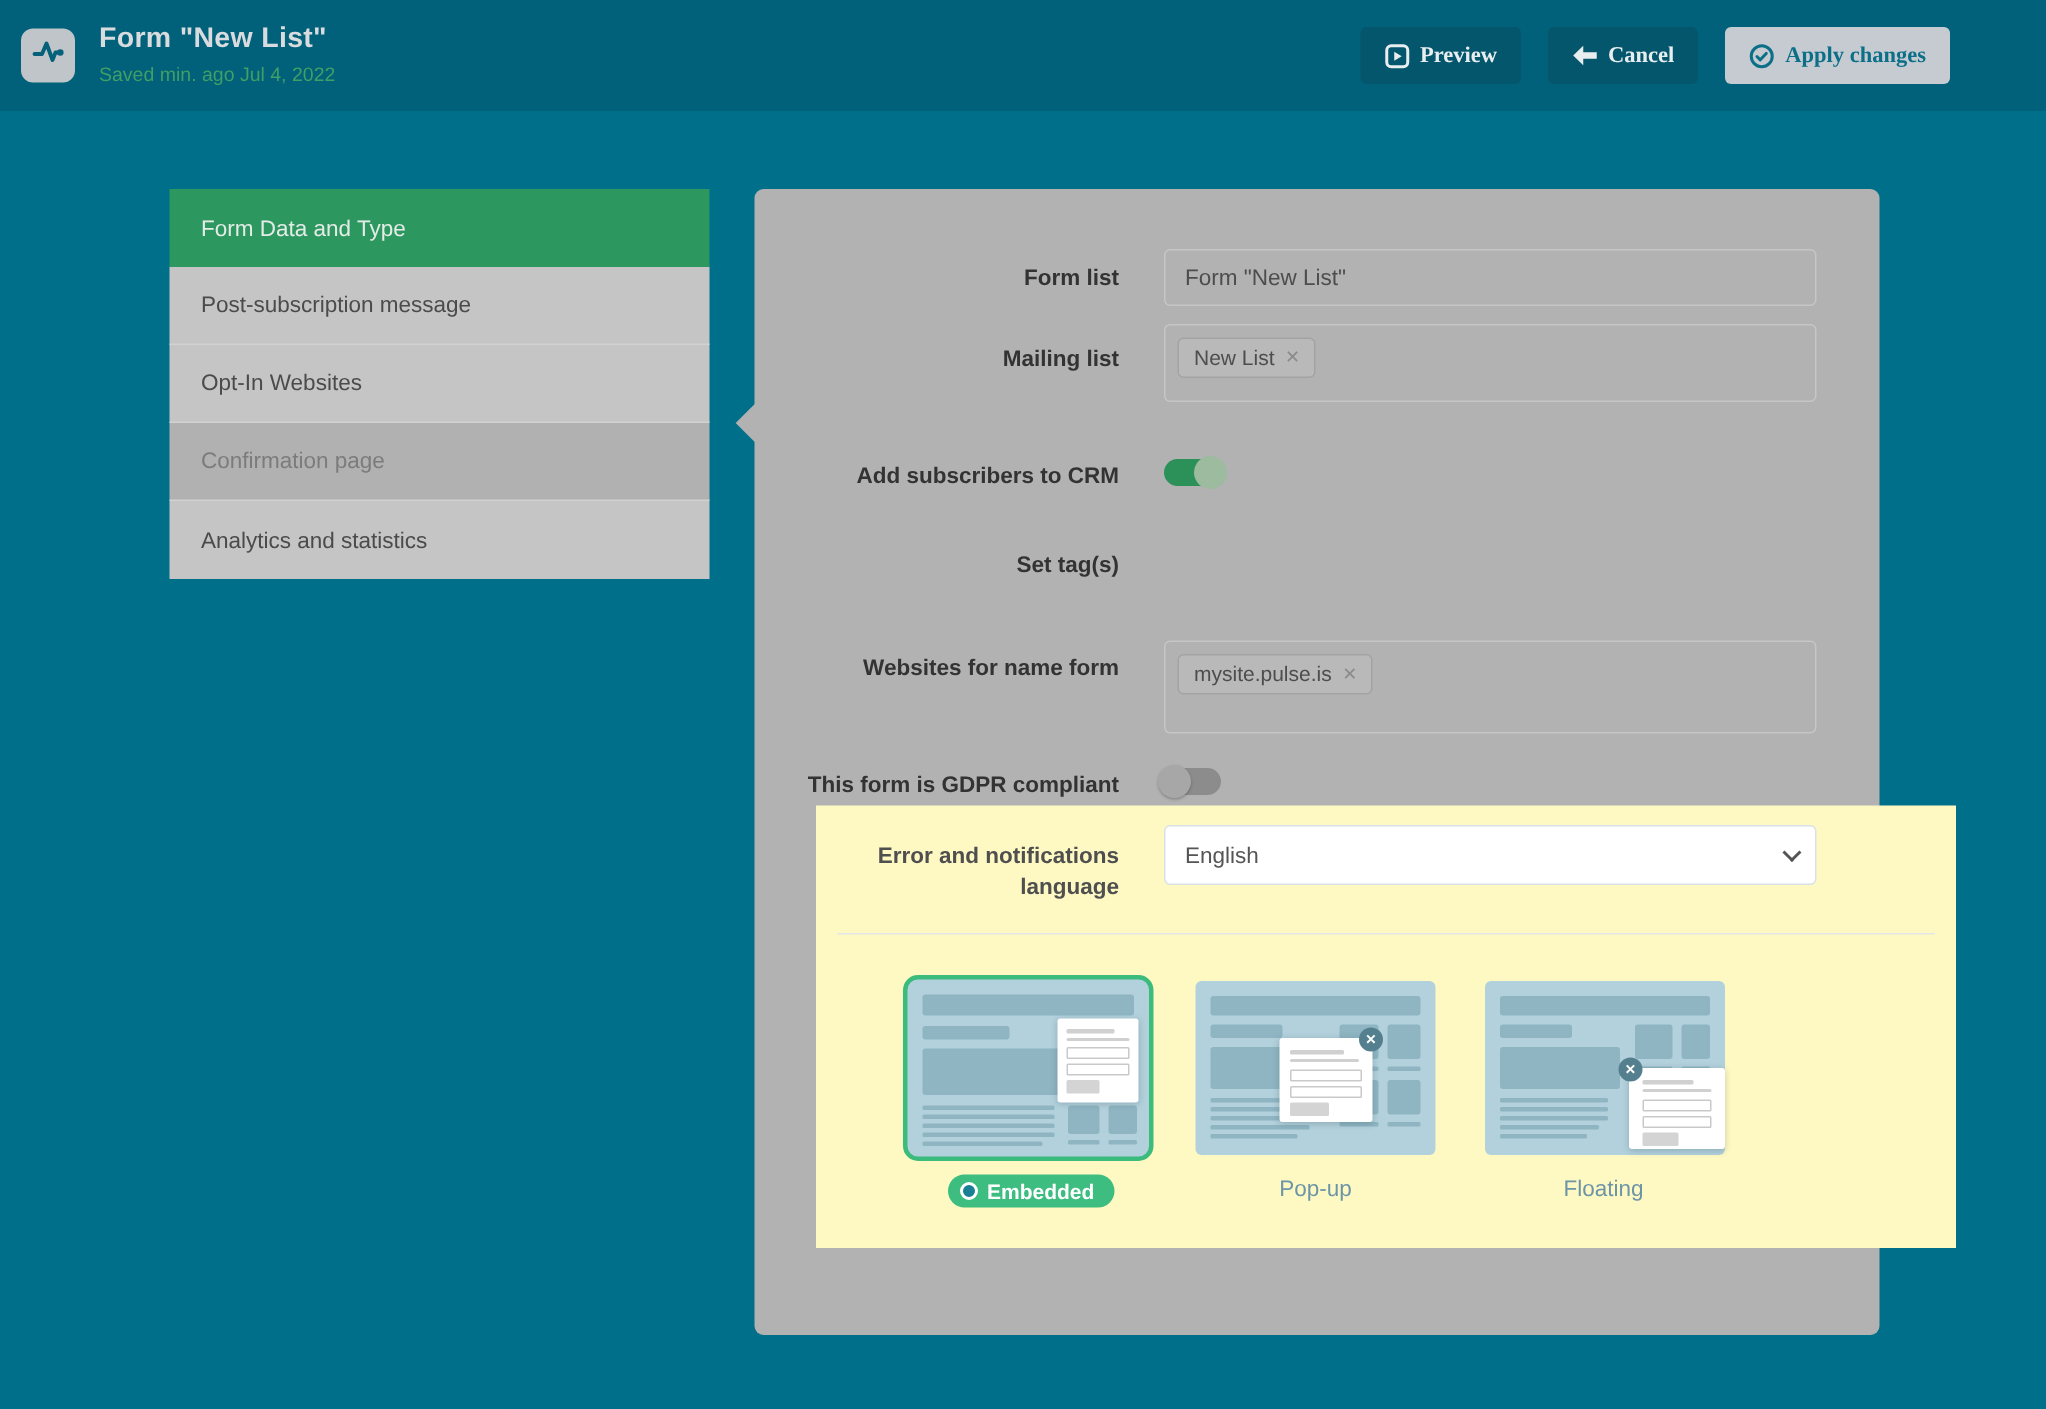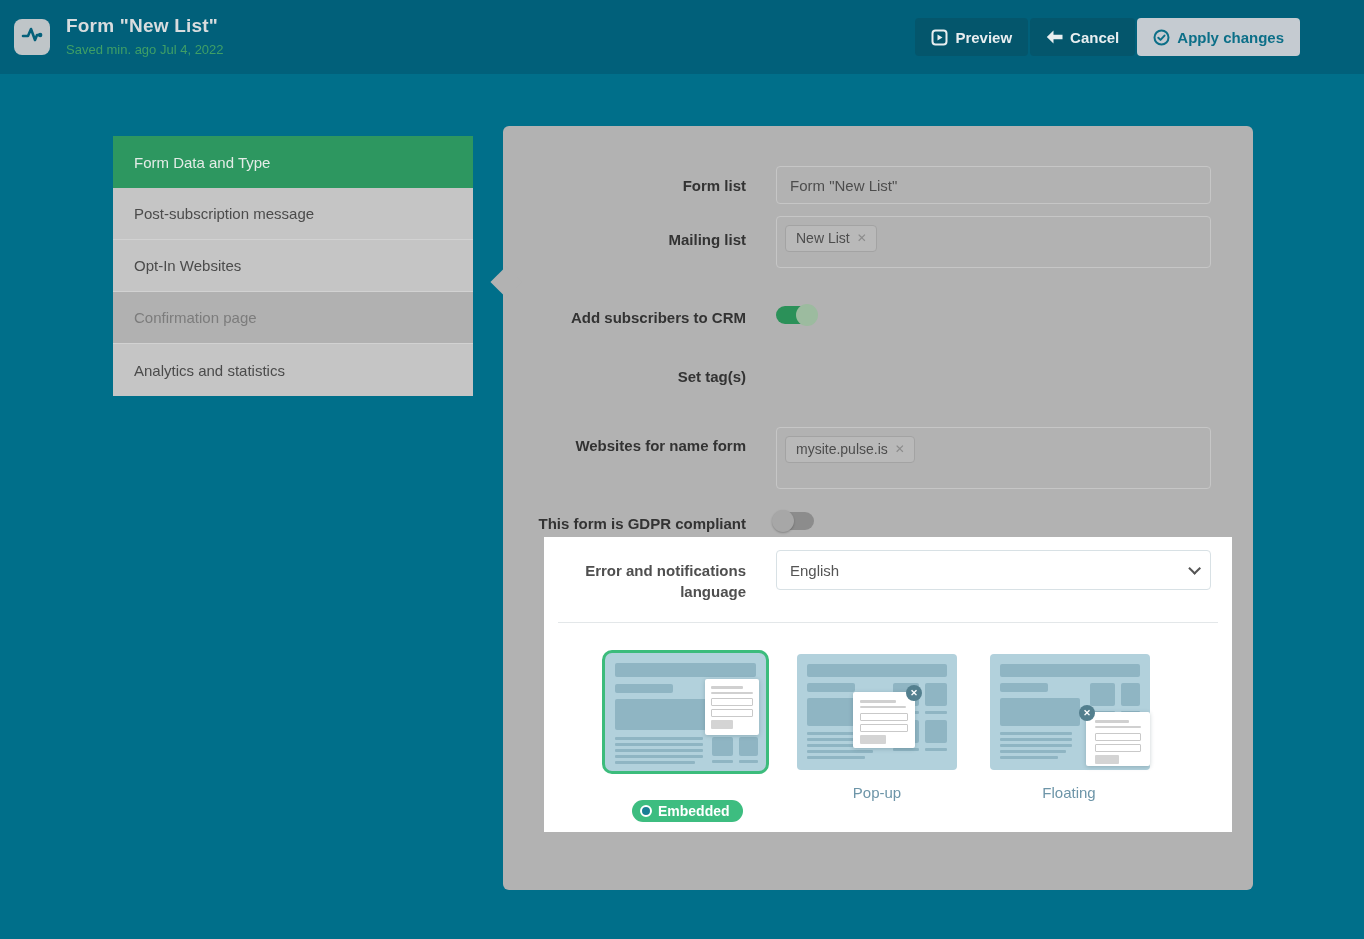--- a/index.html
+++ b/index.html
@@ -7,29 +7,29 @@
   body { font-family:"Liberation Sans", sans-serif; background:#006f8a; overflow:hidden; }
   .app { position:relative; width:1364px; height:939px; background:#006f8a; }
 
   
   .topbar { position:absolute; left:0; top:0; width:1364px; height:74px; background:#01607a; }
   .logo { position:absolute; left:14px; top:19px; width:36px; height:36px; border-radius:8px;
           background:#bfc5c8; display:flex; align-items:center; justify-content:center; cursor:pointer; }
   .titles { position:absolute; left:66px; top:15px; }
   .page-title { font-size:19px; font-weight:600; color:#d8dcde; letter-spacing:.2px; }
   .save-status { margin-top:5px; font-size:13px; color:#3f9f66; }
-  .actions { position:absolute; top:18px; right:64px; display:flex; gap:2px; }
+  .actions { position:absolute; top:18px; right:64px; display:flex; gap:18px;font-family:Liberation Serif, serif; }
   .btn { display:flex; align-items:center; gap:7px; height:38px; padding:0 16px; border:none;
          border-radius:4px; font-family:inherit; font-size:15px; font-weight:700; cursor:pointer; }
   .btn.dark { background:#04566c; color:#e8eef0; }
   .btn.light { background:#c5cbd1; color:#0c6f88; }
   .btn .ic { display:flex; align-items:center; }
 
   
-  .sidebar { position:absolute; left:113px; top:136px; width:360px; }
+  .sidebar { position:absolute; left:113px; top:126px; width:360px; }
   .side-item { height:52px; display:flex; align-items:center; padding-left:21px; font-size:15px;
                background:#c5c5c5; color:#4b4b4b; border-bottom:1px solid #d2d2d2; cursor:pointer; }
   .side-item:last-child { border-bottom:none; }
   .side-item.active { background:#2d9760; color:#e4ece7; border-bottom:none; }
   .side-item.muted { background:#b1b1b1; color:#7c7c7c; }
 
   
   .panel { position:absolute; left:503px; top:126px; width:750px; height:764px;
            background:#b2b2b2; border-radius:6px; }
   .pointer { position:absolute; left:-8px; top:145px; width:22px; height:22px;
@@ -46,21 +46,21 @@
   .phtext { padding:11px 13px; font-size:15px; color:#7d7d7d; }
 
   .toggle { position:absolute; left:273px; width:38px; height:18px; border-radius:9px; cursor:pointer; }
   .toggle .knob { position:absolute; top:-2px; width:22px; height:22px; border-radius:50%; }
   .toggle.on { background:#2b9159; }
   .toggle.on .knob { right:-4px; background:#9cbb9f; }
   .toggle.off { background:#8c8c8c; }
   .toggle.off .knob { left:-4px; background:#a7a7a7; box-shadow:0 1px 2px rgba(0,0,0,.25); }
 
   
-  .spotlight { position:absolute; left:41px; top:411px; width:688px; height:295px; background:#ffffff; }
+  .spotlight { position:absolute; left:41px; top:411px; width:760px; height:295px; background:#fef9c3; }
   .slabel { position:absolute; left:0; top:23px; width:202px; text-align:right; font-size:15px;
             font-weight:700; color:#4f4f4f; line-height:21px; }
   .selwrap { position:absolute; left:232px; top:13px; width:435px; height:40px; }
   .selwrap select { width:100%; height:100%; -webkit-appearance:none; appearance:none;
             border:1px solid #d8e1e5; border-radius:4px; background:#fff; padding:0 13px;
             font-family:inherit; font-size:15px; color:#555; cursor:pointer; }
   .chev { position:absolute; right:14px; top:16px; width:9px; height:9px; pointer-events:none;
           border-right:2px solid #555; border-bottom:2px solid #555; transform:rotate(45deg) translateY(-3px); }
   .divider { position:absolute; left:14px; right:14px; top:85px; height:1px; background:#e3e7e9; }
 
@@ -265,21 +265,21 @@
         <div class="card" style="left:96px; top:58px; width:64px; height:54px;">
           <div class="x" style="left:-7px; top:-7px;">✕</div>
           <div class="cl" style="left:9px; top:8px;  width:34px;"></div>
           <div class="cl" style="left:9px; top:14px; width:46px; height:2px;"></div>
           <div class="ci" style="left:9px; top:21px; width:46px;"></div>
           <div class="ci" style="left:9px; top:32px; width:46px;"></div>
           <div class="cb" style="left:9px; top:43px; width:24px;"></div>
         </div>
       </div>
 
-      <div class="badge" style="left:88px;margin-top:17px;">
+      <div class="badge" style="left:88px;">
         <span class="radio"></span>
         <span class="btext">Embedded</span>
       </div>
       <div class="type-label" style="left:283px; width:100px;">Pop-up</div>
       <div class="type-label" style="left:475px; width:100px;">Floating</div>
     </section>
 
   </main>
 </div>
 

